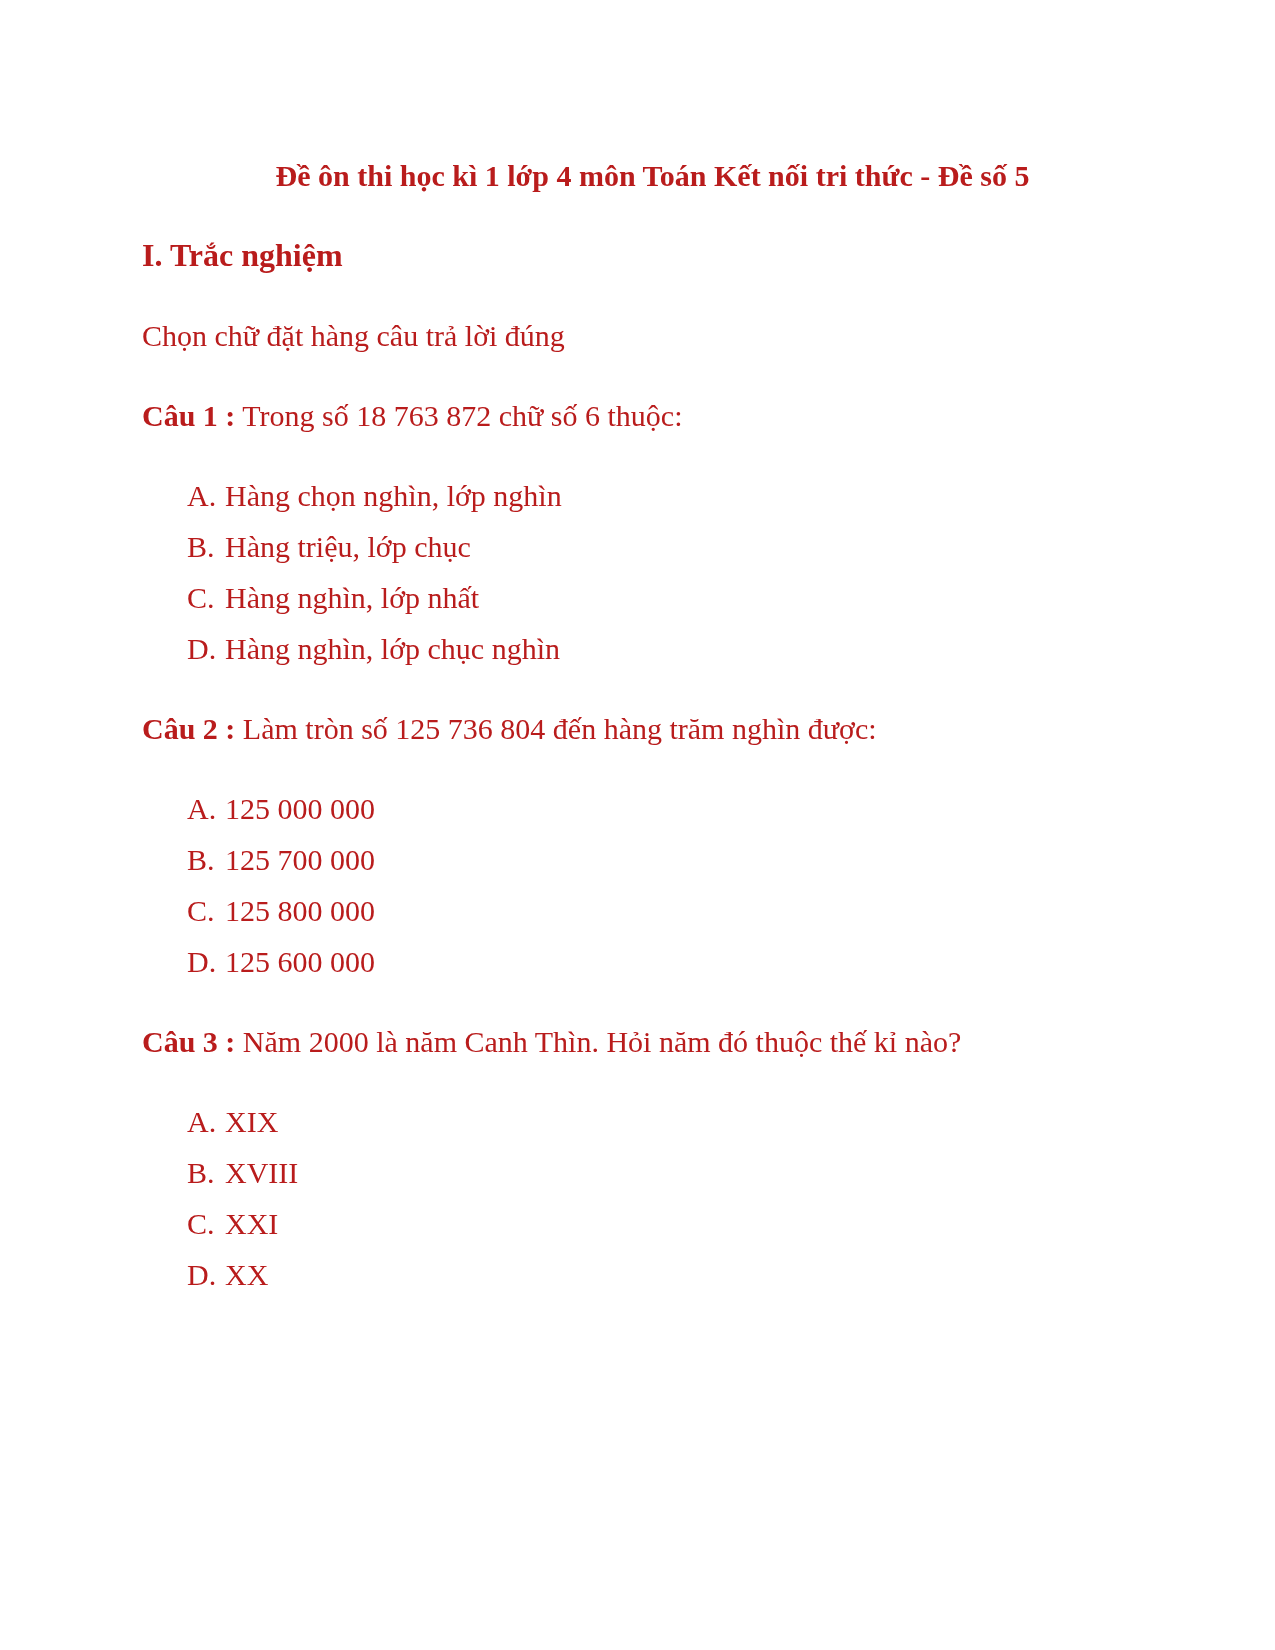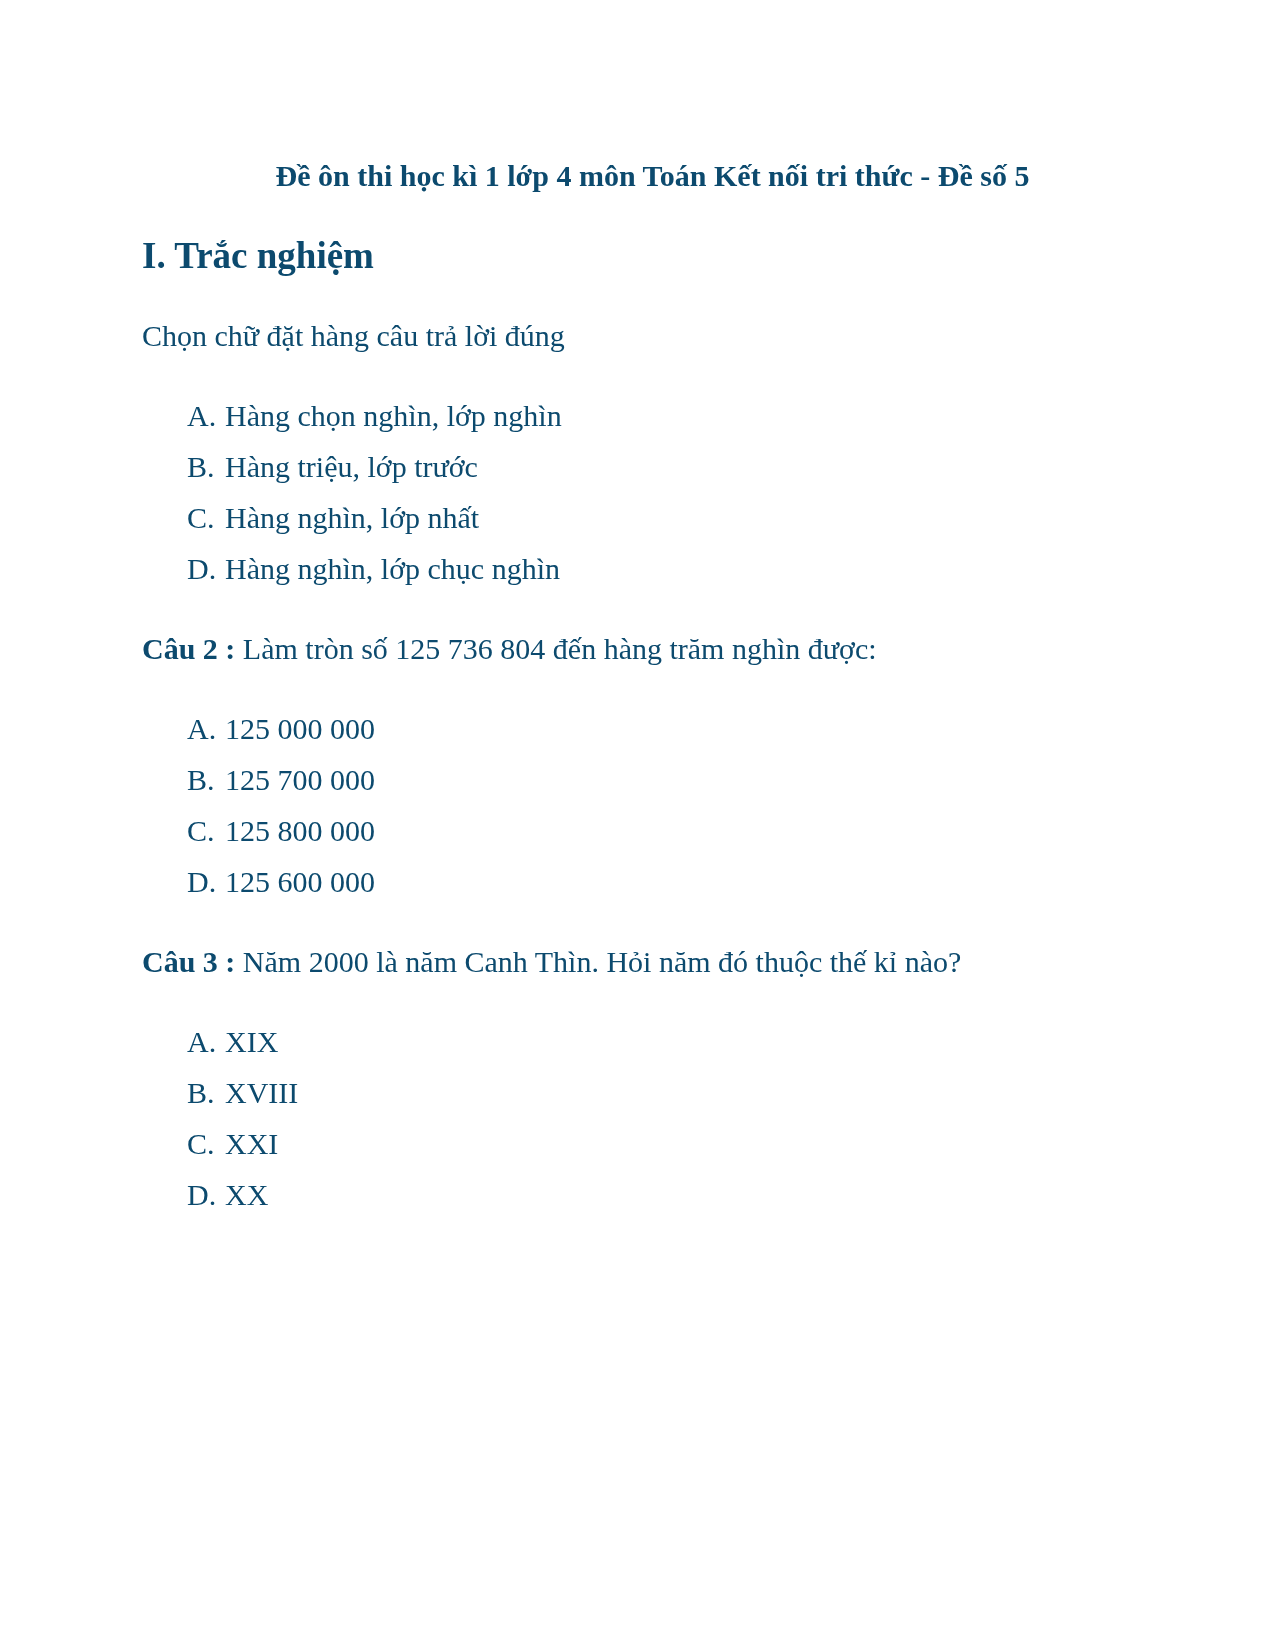--- a/index.html
+++ b/index.html
@@ -7,31 +7,31 @@
   .page {
     position: relative;
     width: 1275px;
     height: 1650px;
     margin: 0 auto;
     background: #ffffff;
     padding: 150px 112px 0 142px;
     font-family: "Liberation Serif", serif;
     font-size: 30px;
     line-height: 51px;
-    color: #0c4a6e;
+    color: #b91c1c;
     overflow: hidden;
   }
   .title {
     font-size: 30px;
     font-weight: bold;
     text-align: center;
     margin-bottom: 29px;
   }
   .section-heading {
-    font-size: 37px;
+    font-size: 32px;
     font-weight: bold;
     margin-bottom: 29px;
   }
   .instruction { margin-bottom: 29px; }
   .q-text { margin-bottom: 29px; }
   .q-label { font-weight: bold; }
   .options { margin-bottom: 29px; padding-left: 45px; }
   .option { display: flex; }
   .opt-letter { flex: 0 0 auto; min-width: 38px; }
   .opt-text { flex: 1 1 auto; }
@@ -41,28 +41,29 @@
 
 <div class="page">
 
   <h1 class="title">Đề ôn thi học kì 1 lớp 4 môn Toán Kết nối tri thức - Đề số 5</h1>
 
   <h2 class="section-heading">I. Trắc nghiệm</h2>
 
   <p class="instruction">Chọn chữ đặt hàng câu trả lời đúng</p>
 
   <div class="question">
+    <p class="q-text"><b class="q-label">Câu 1 :</b> <span>Trong số 18 763 872 chữ số 6 thuộc:</span></p>
     <div class="options">
       <div class="option">
         <span class="opt-letter">A.</span>
         <span class="opt-text">Hàng chọn nghìn, lớp nghìn</span>
       </div>
       <div class="option">
         <span class="opt-letter">B.</span>
-        <span class="opt-text">Hàng triệu, lớp trước</span>
+        <span class="opt-text">Hàng triệu, lớp chục</span>
       </div>
       <div class="option">
         <span class="opt-letter">C.</span>
         <span class="opt-text">Hàng nghìn, lớp nhất</span>
       </div>
       <div class="option">
         <span class="opt-letter">D.</span>
         <span class="opt-text">Hàng nghìn, lớp chục nghìn</span>
       </div>
     </div>

